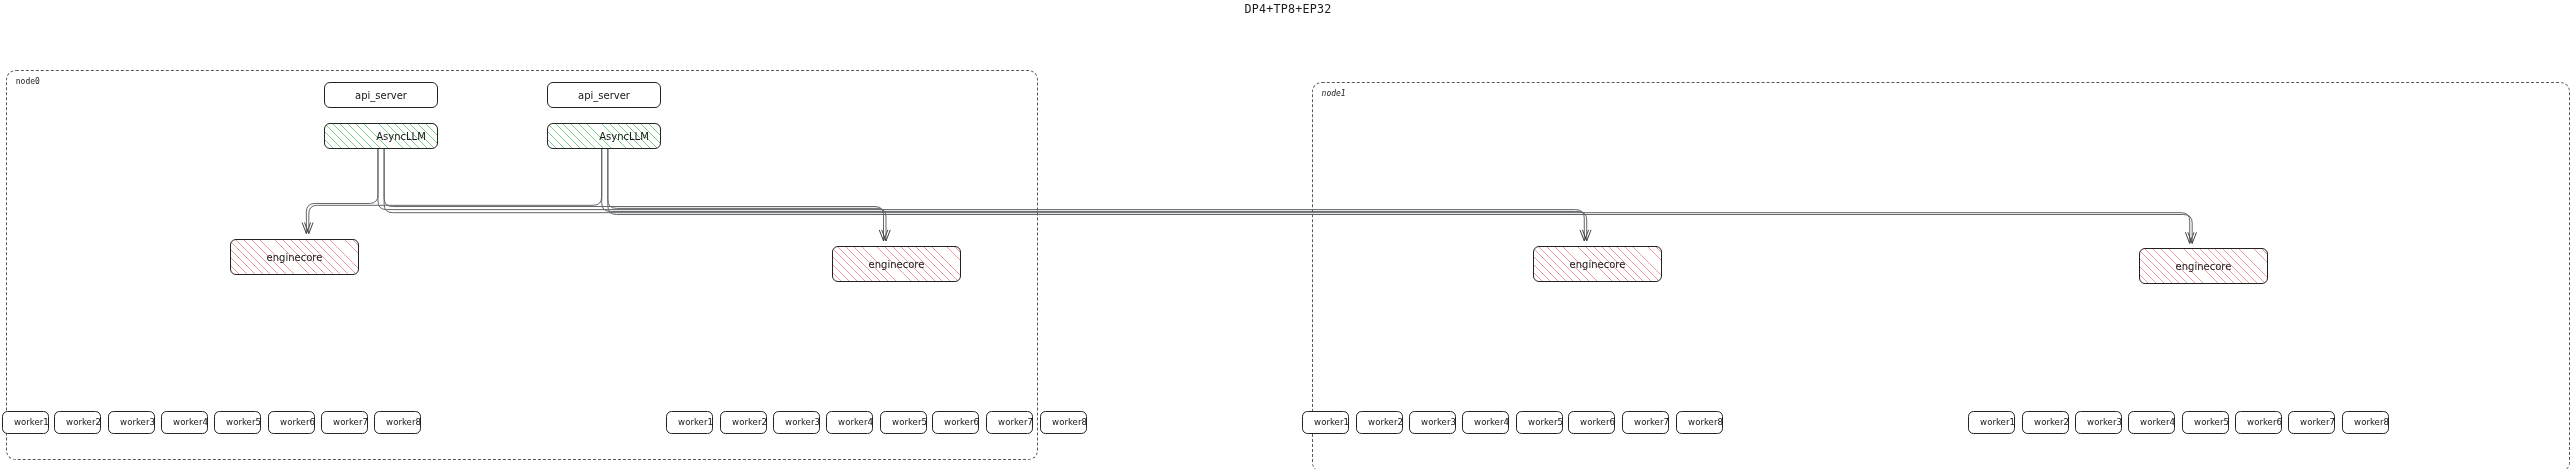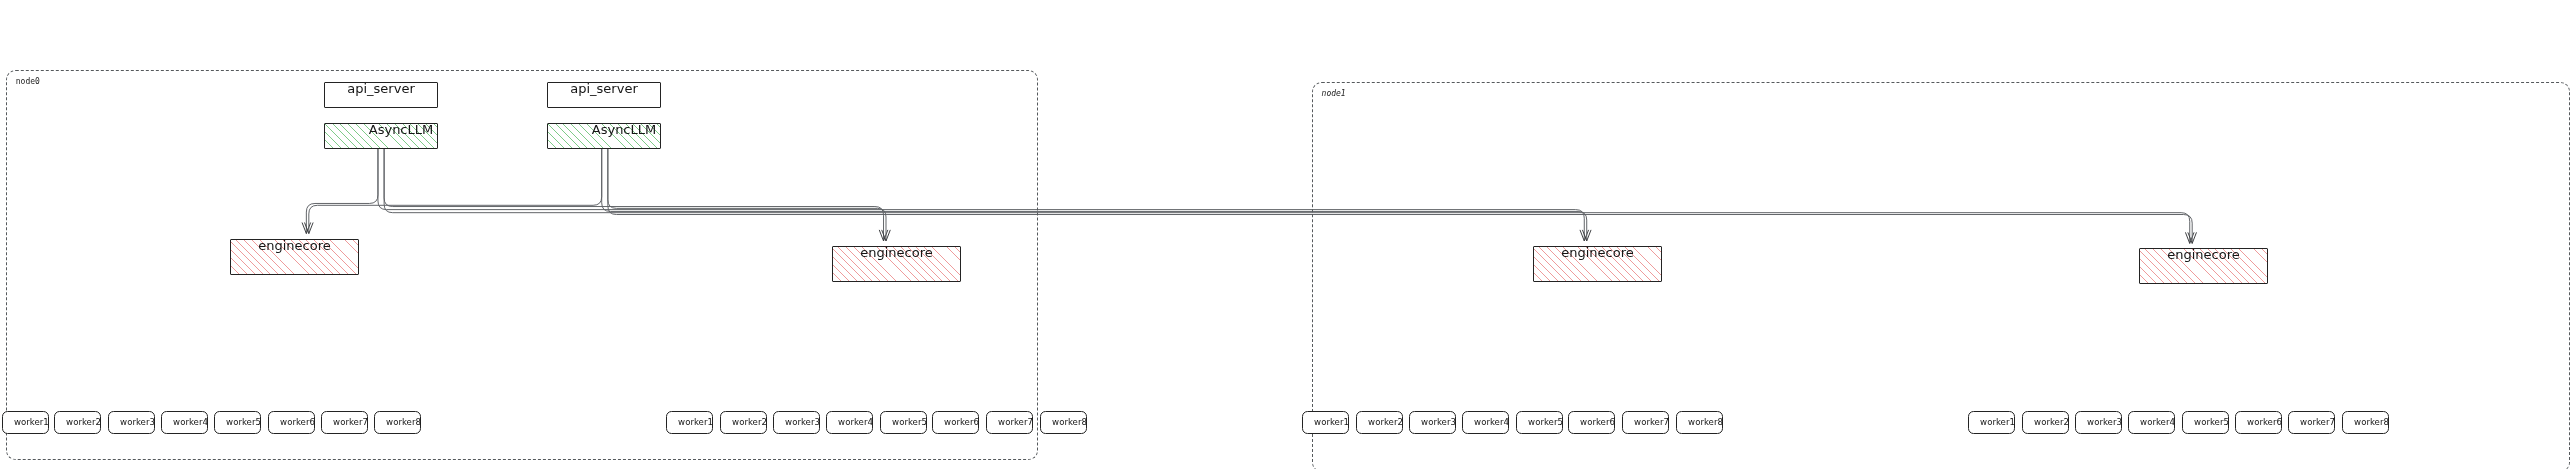--- a/index.html
+++ b/index.html
@@ -53,26 +53,26 @@
     color: #1c1c1c;
     font-family: "DejaVu Sans Mono", "Liberation Mono", monospace;
     white-space: pre;
   }
 
   
   .node-box {
     position: absolute;
     box-sizing: border-box;
     border: 1.4px solid #232323;
-    border-radius: 1px;
+    border-radius: 6px;
     background: #ffffff;
     display: flex;
-    align-items: flex-start;
+    align-items: center;
     justify-content: center;
-    font-size: 13px;
+    font-size: 10px;
     line-height: 11px;
     color: #151515;
     white-space: nowrap;
     overflow: hidden;
   }
 
   .node-box .node-text {
     position: relative;
     z-index: 2;
     pointer-events: none;
@@ -147,20 +147,21 @@
   }
 
   .boxes-layer { position: absolute; left: 0; top: 0; z-index: 3; width: 2576px; height: 469px; }
   .clusters-layer { position: absolute; left: 0; top: 0; z-index: 2; width: 2576px; height: 469px; }
 </style>
 </head>
 <body>
 
 <div id="stage">
 
+  <div class="diagram-title">DP4+TP8+EP32</div>
 
   <div class="clusters-layer" id="clusters-layer">
       <div class="node-cluster" style="left: 6.2px; top: 70px; width: 1032px; height: 390px;">
         <div class="node-label">node0</div>
       </div>
       <div class="node-cluster" style="left: 1312px; top: 82px; width: 1258px; height: 390px; font-style: italic;">
         <div class="node-label">node1</div>
       </div>
     </div>
 

